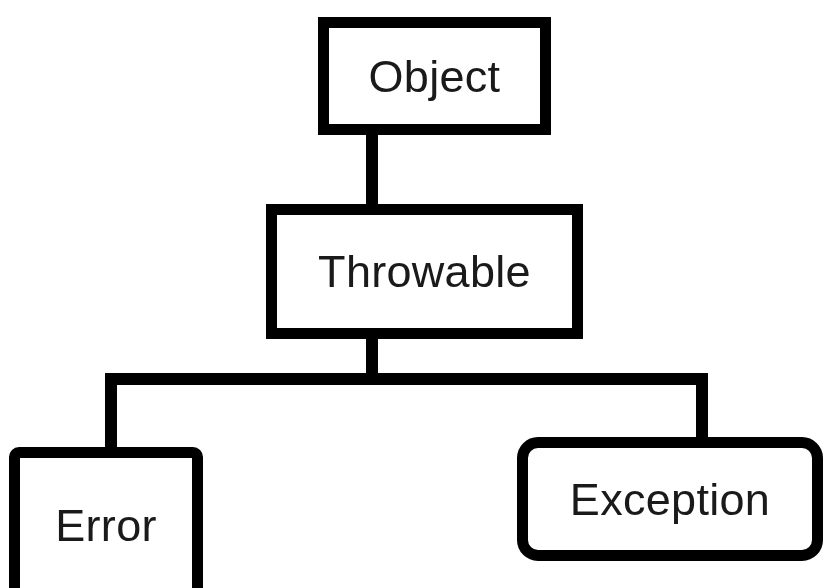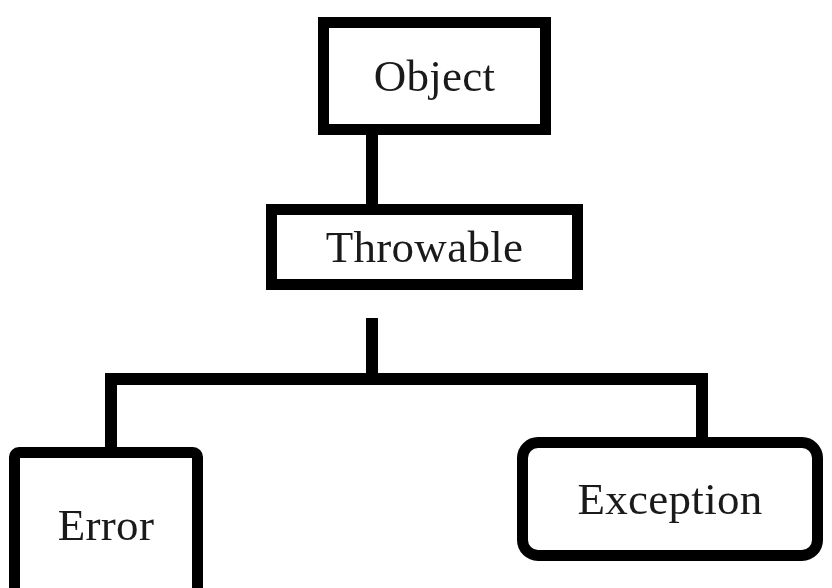--- a/index.html
+++ b/index.html
@@ -26,29 +26,28 @@
     justify-content: center;
   }
   .node-label {
     color: #1a1a1a;
     font-size: 45px;
     font-weight: 400;
     line-height: 1;
     letter-spacing: 0.3px;
     white-space: nowrap;
     user-select: none;
-    font-family: Liberation Serif, serif;
   }
   .connector {
     position: absolute;
     background: #000000;
   }
   
   #node-object    { left: 318px; top: 17px;  width: 233px; height: 118px; }
-  #node-throwable { left: 266px; top: 204px; width: 317px; height: 86px; }
+  #node-throwable { left: 266px; top: 204px; width: 317px; height: 135px; }
   #node-error     { left: 9px;   top: 447px; width: 194px; height: 156px; border-radius: 10px; }
   #node-exception { left: 517px; top: 437px; width: 306px; height: 124px; border-radius: 21px; }
   
   #conn-object-throwable { left: 366px; top: 130px; width: 12px; height: 78px; }
   #conn-throwable-stem   { left: 366px; top: 318px; width: 12px; height: 62px; }
   #conn-branch-bar       { left: 105px; top: 373px; width: 603px; height: 12px; }
   #conn-branch-left      { left: 105px; top: 377px; width: 12px; height: 74px; }
   #conn-branch-right     { left: 696px; top: 377px; width: 12px; height: 64px; }
 </style>
 </head>

